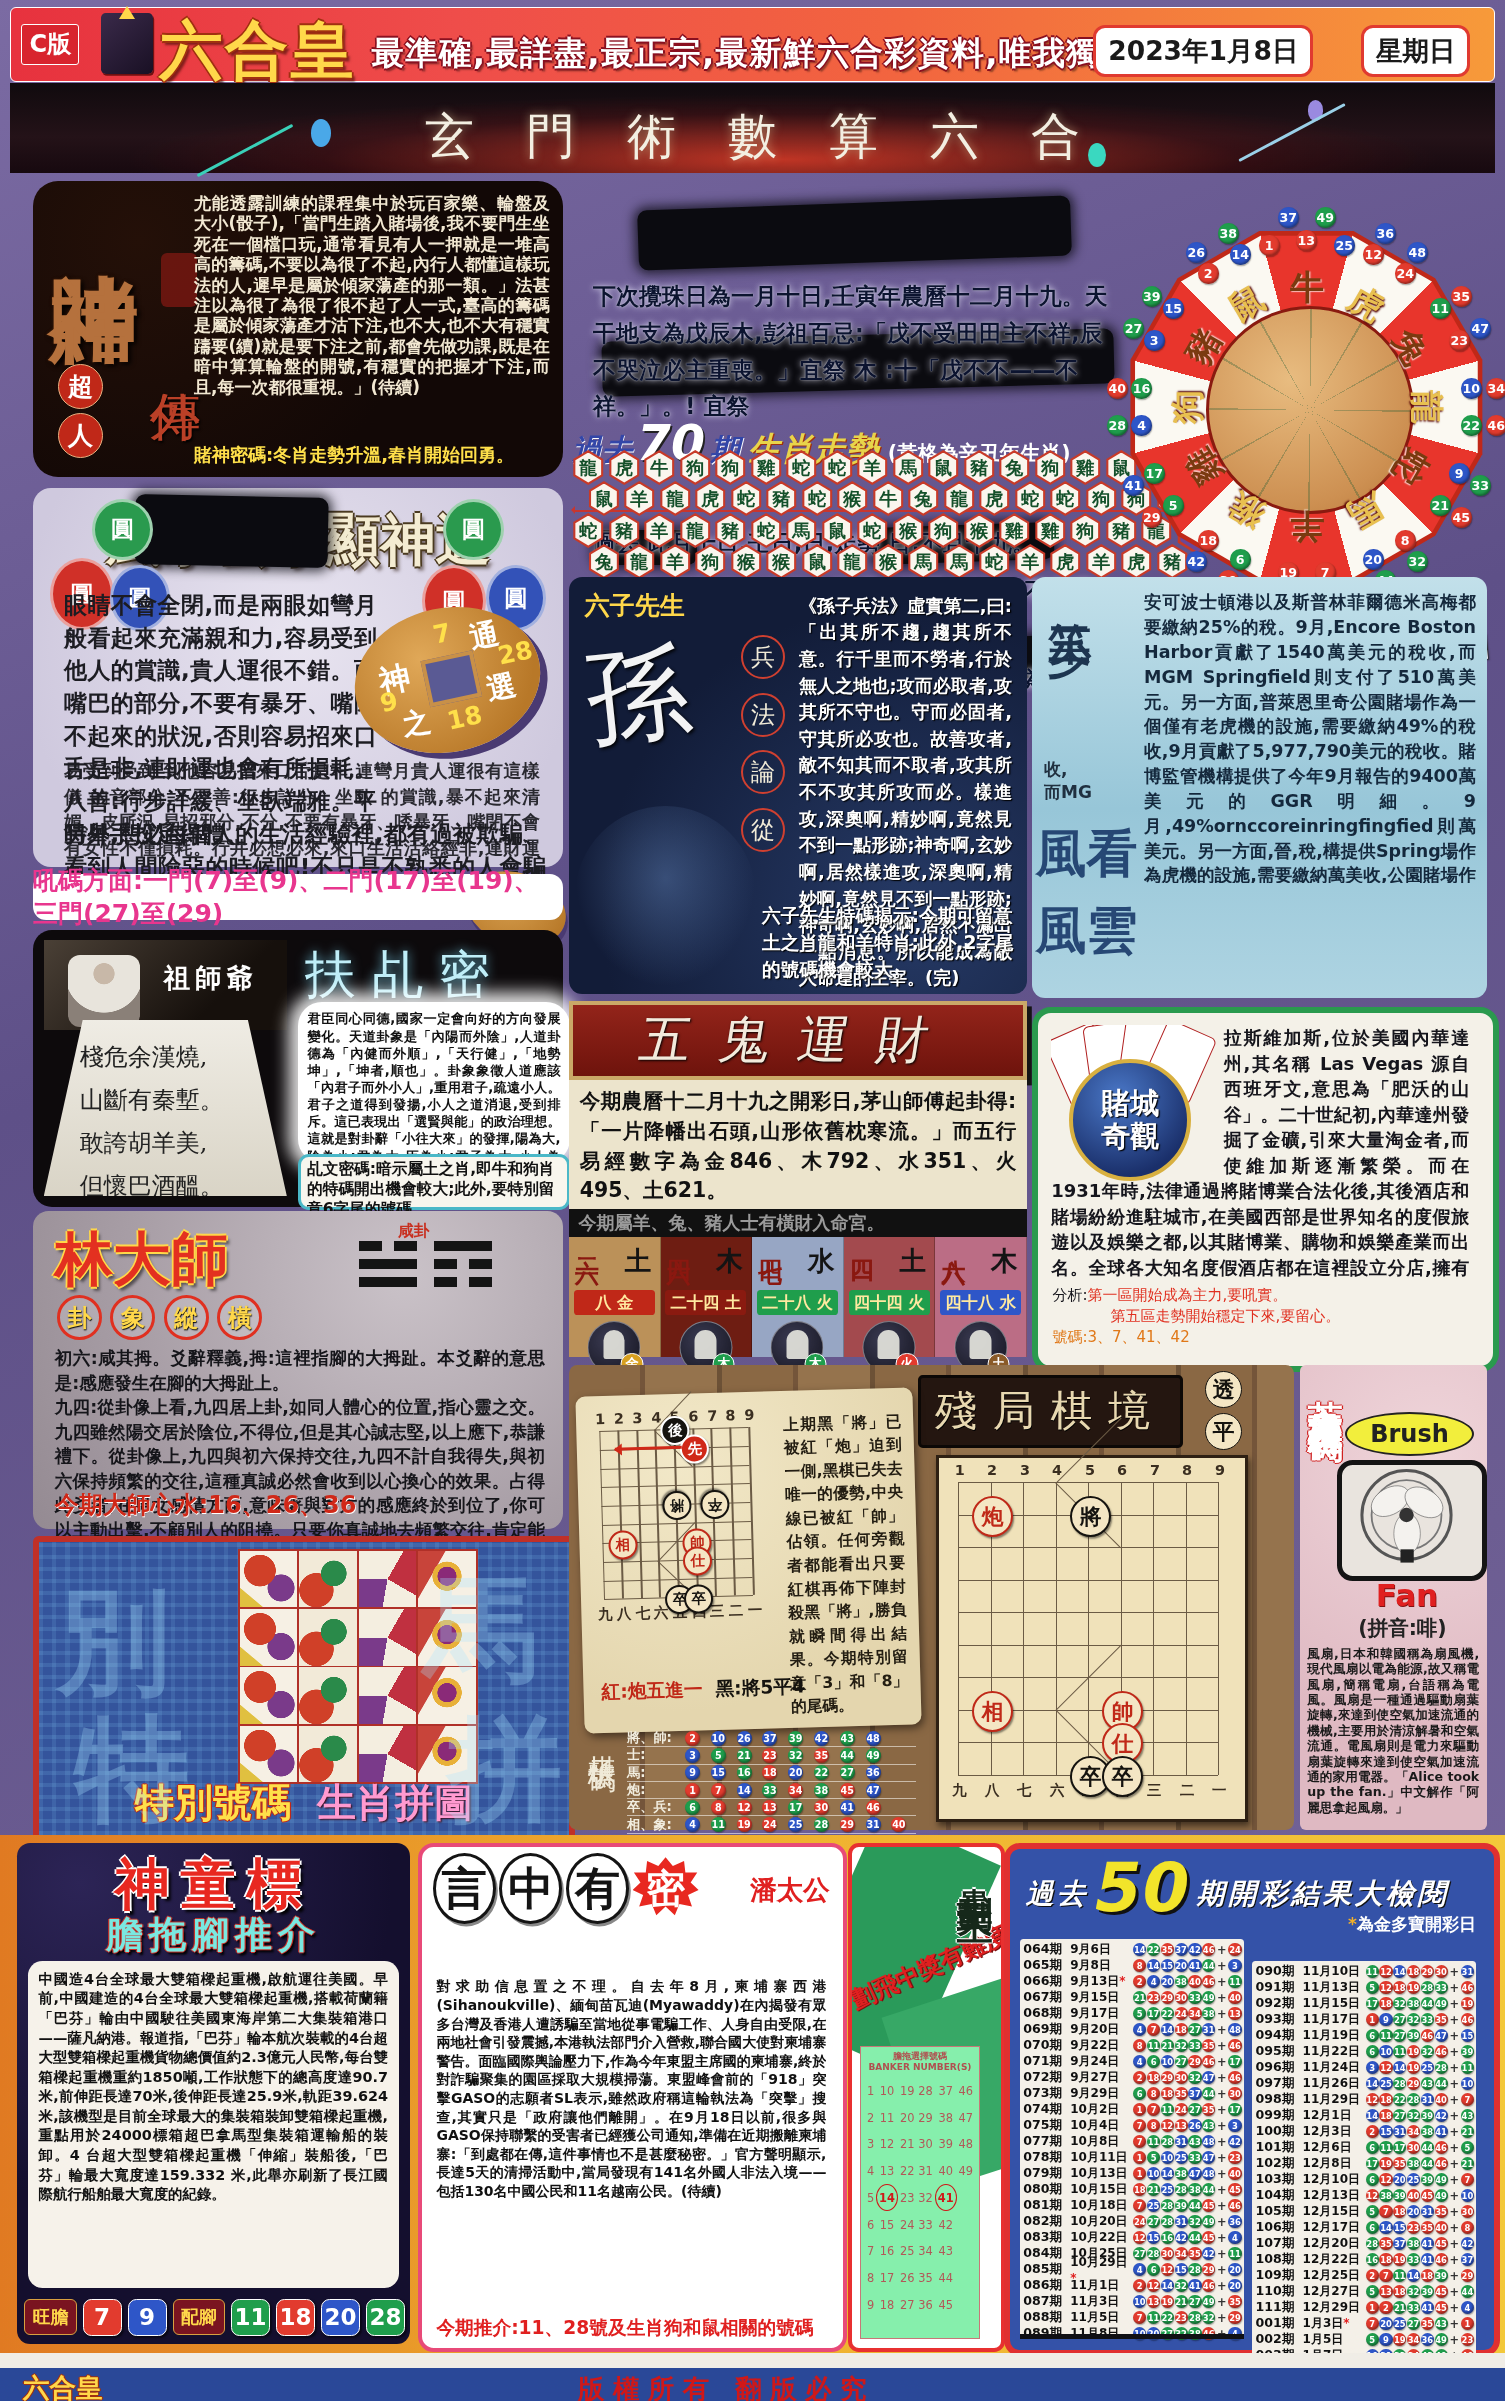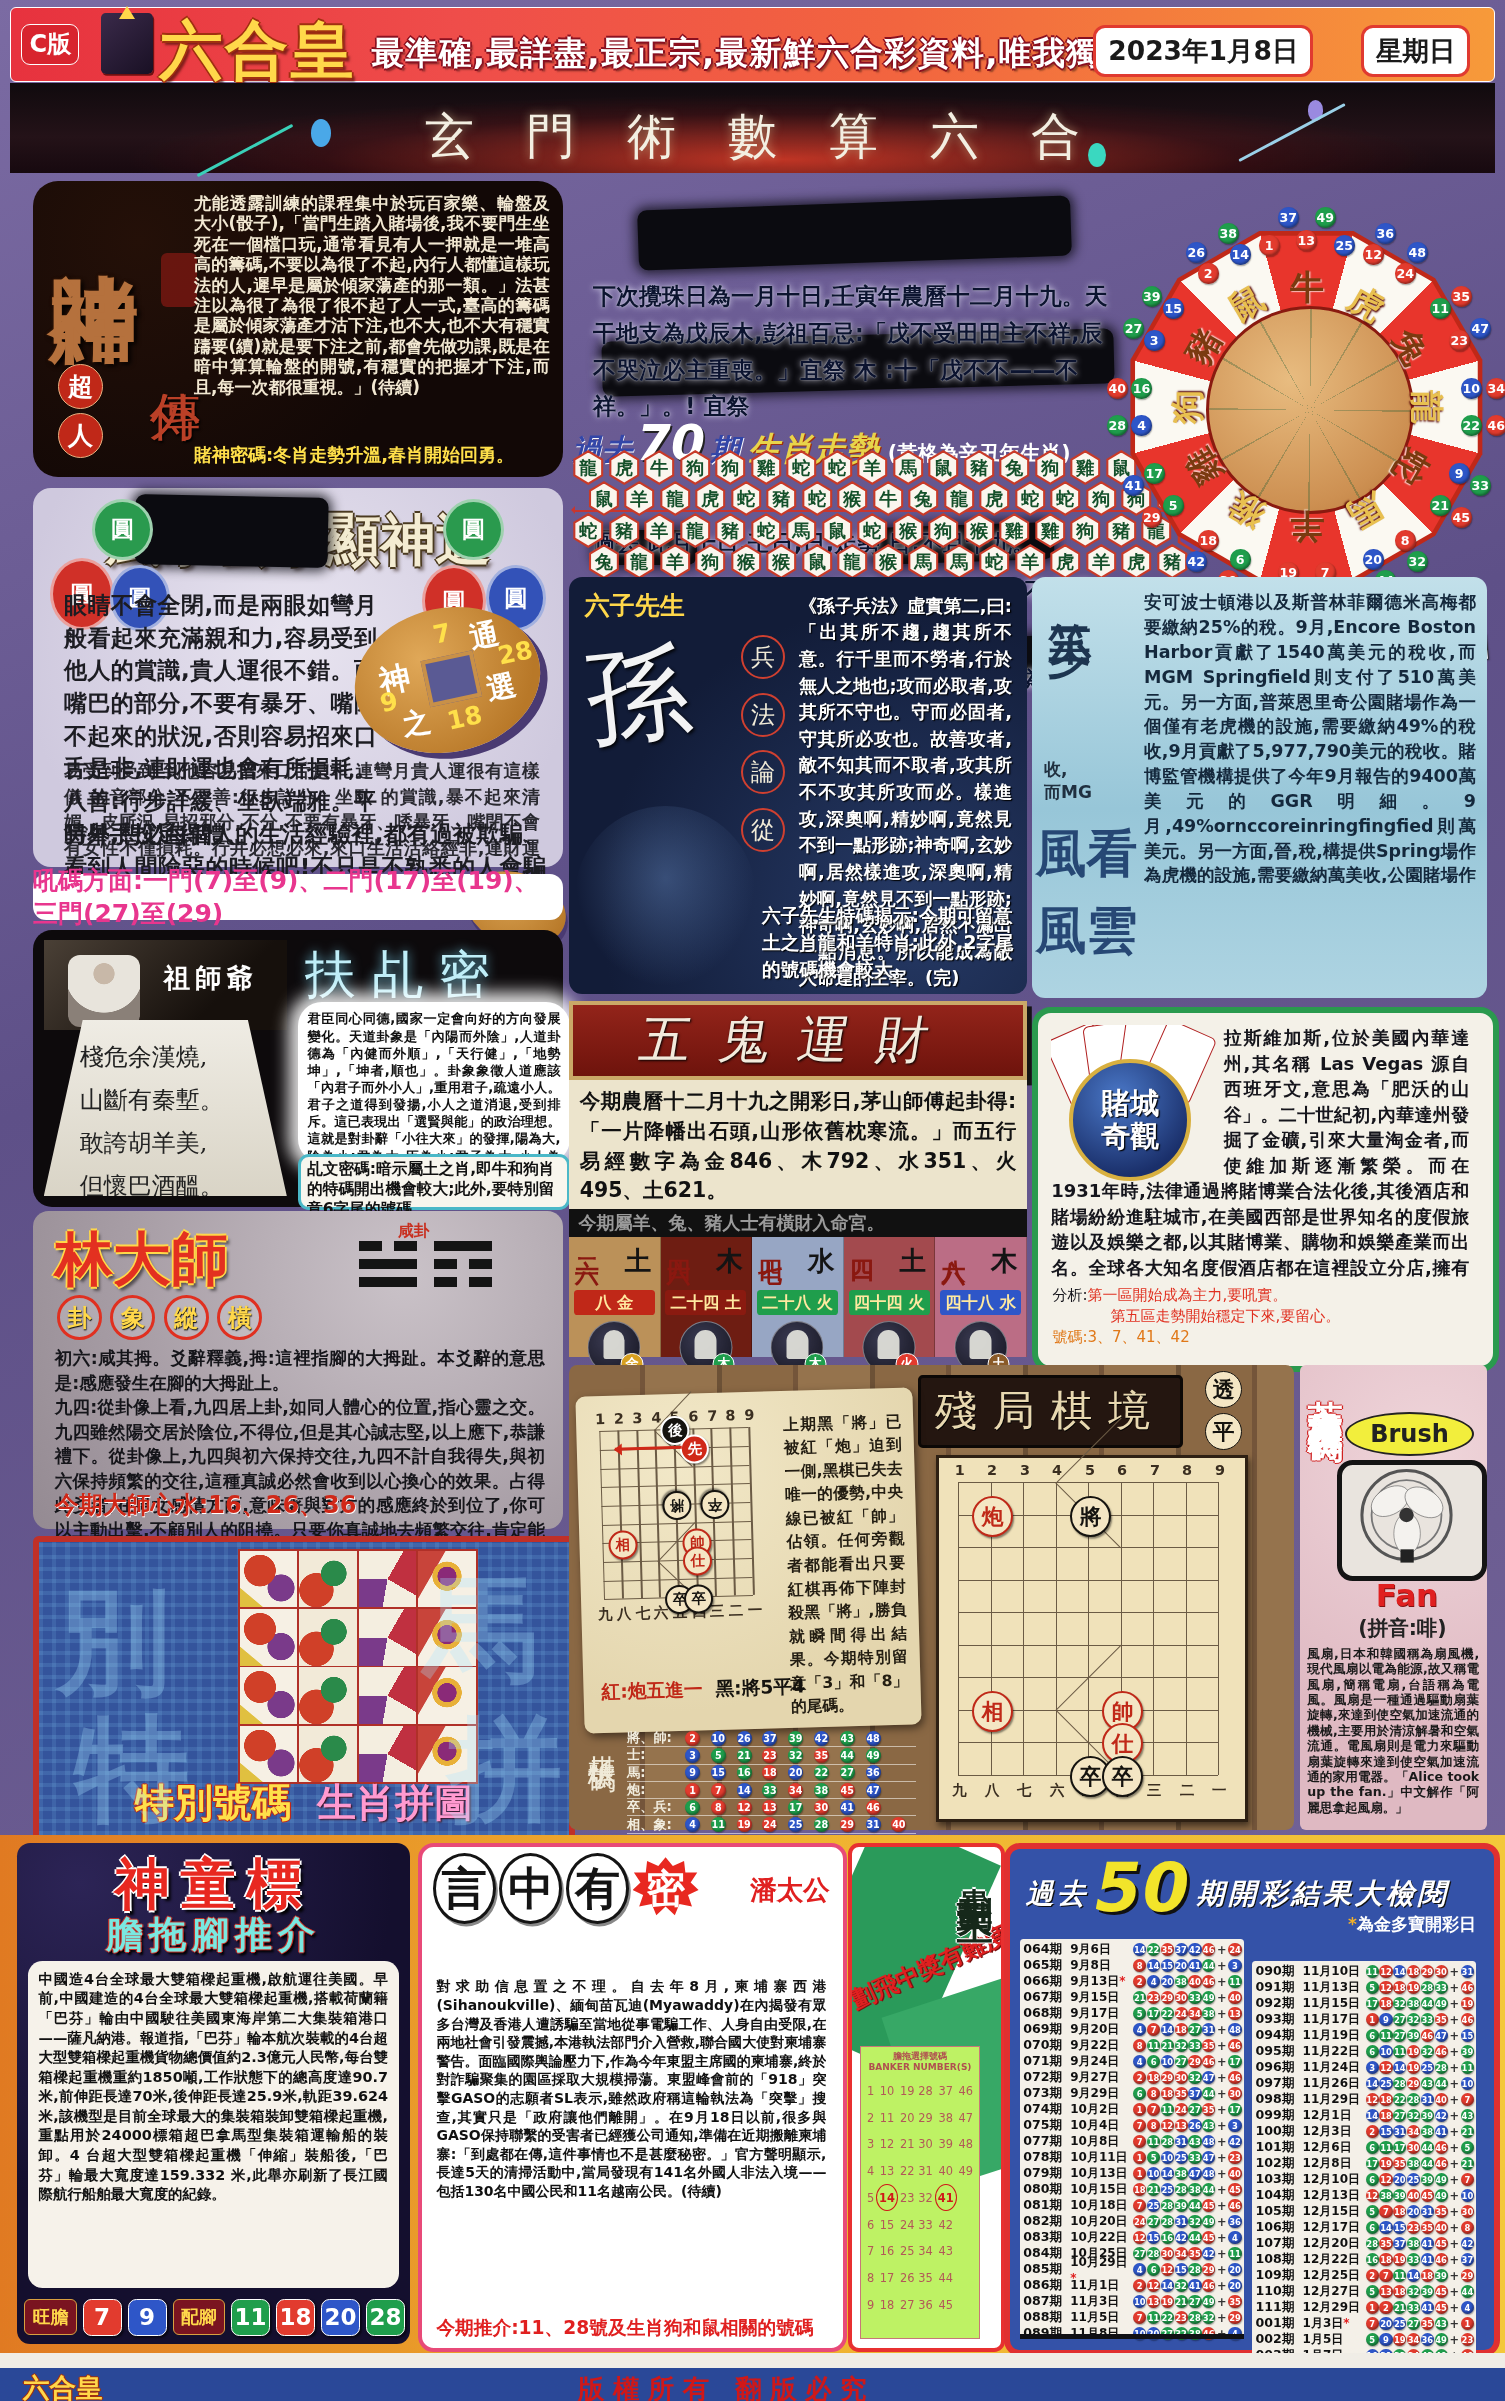--- a/index.html
+++ b/index.html
@@ -7,21 +7,21 @@
        background:linear-gradient(160deg,#7b6ba3,#5e5088 38%,#6c5d92 70%,#7b6ba3);
        font-family:"DejaVu Sans",sans-serif;}
   .sec{position:absolute;border-radius:15.7px}
   .redact{position:absolute;background:#0b0b10;border-radius:9.6px;box-shadow:0 0 10.8px 3.6px rgba(10,10,16,.75)}
   .ball{display:inline-flex;align-items:center;justify-content:center;border-radius:50%;
         color:#fff;font-weight:bold;box-shadow:inset -1.2px -1.8px 2.4px rgba(0,0,0,.35),0.6px 1.2px 1.2px rgba(0,0,0,.3);flex:none}
   
   .masthead{position:absolute;left:9.6px;top:7.2px;right:9.6px;height:73px;border-radius:6px;
     background:linear-gradient(90deg,#e7323e,#ef4d4a 30%,#f2653f 60%,#f79a3a);border:1.8px solid #fff}
   .edbadge{position:absolute;left:10.8px;top:15.7px;background:#d8242e;color:#fff;font-weight:bold;font-size:24px;
-    padding:3.6px 7.2px;border-radius:9px;border:1.8px solid #fff}
+    padding:3.6px 7.2px;border-radius:3px;border:1.8px solid #fff}
   .logobook{position:absolute;left:90px;top:4.8px;width:52px;height:61px;background:linear-gradient(140deg,#3a2a4a,#191024);
     border-radius:4.8px;box-shadow:1.2px 1.8px 0 #701010}
   .logobook:after{content:"";position:absolute;left:18px;top:-7.2px;border-left:8.4px solid transparent;border-right:8.4px solid transparent;border-bottom:13.2px solid #ffd84a}
   .logotext{position:absolute;left:149px;top:0px;font-size:63px;font-weight:bold;color:#ffd84a;
     text-shadow:1.8px 0 #a03010,-1.8px 0 #a03010,0 1.8px #a03010,0 -1.8px #a03010,3px 3.6px 2.4px rgba(60,10,0,.6);letter-spacing:2.4px}
   .tagline{position:absolute;left:361px;top:24px;font-size:32.5px;font-weight:bold;color:#fff;letter-spacing:1.2px;
     text-shadow:1.8px 0 #8a1020,-1.8px 0 #8a1020,0 1.8px #8a1020,0 -1.8px #8a1020,2.4px 3px 1.8px rgba(0,0,0,.4)}
   .datebadge{position:absolute;top:17px;background:#fff;border:3px solid #e03a30;border-radius:12px;
     font-size:26.5px;font-weight:bold;color:#1a1a1a;padding:4.8px 12px}
   
@@ -269,21 +269,21 @@
   .yan-text{position:absolute;left:14.4px;top:130px;width:390px;height:329px;font-size:14px;line-height:1.33;
      font-weight:bold;color:#111;text-align:justify;overflow:hidden}
   .yan-rec{position:absolute;left:14.4px;bottom:7.2px;font-size:18.7px;font-weight:bold;color:#e02020}
   #tick{position:absolute;left:848px;top:8.4px;width:149px;height:501px;background:#fff;border:4.8px solid #e83030;border-radius:10.8px;overflow:hidden}
   .tk-green1{position:absolute;left:-24px;top:-18px;width:132px;height:229px;background:#2a9a5a;transform:rotate(24deg)}
   .tk-green2{position:absolute;left:54px;top:144px;width:144px;height:181px;background:#37a866;transform:rotate(-18deg)}
   .tk-slant{position:absolute;left:-8.4px;top:102px;width:181px;transform:rotate(-24deg);font-size:24px;font-weight:bold;
      color:#e02020;text-shadow:1.2px 1.2px 0 #7a1010;text-align:center}
   .tk-vt{position:absolute;right:1.2px;top:10.8px;writing-mode:vertical-rl;font-size:36px;font-weight:bold;color:#16281a;
      text-shadow:1.2px 0 #fff,-1.2px 0 #fff,0 1.2px #fff,0 -1.2px #fff;letter-spacing:8.4px;font-family:"DejaVu Serif",serif}
-  .banker{position:absolute;left:8.4px;top:199px;width:110px;height:283px;background:#bef264;border:1.8px solid #c87878;padding:3.6px}
+  .banker{position:absolute;left:8.4px;top:199px;width:110px;height:283px;background:#86efac;border:1.8px solid #c87878;padding:3.6px}
   .bk-h{font-size:9px;color:#b05050;text-align:center;font-weight:bold;line-height:1.2}
   .bk-grid{margin-top:4.8px;display:grid;grid-auto-flow:column;grid-template-rows:repeat(9,1fr);height:241px}
   .bk-grid span{font-size:11.4px;color:#b25858;display:flex;align-items:center;justify-content:center}
   .bk-grid span.pick{color:#d01818;border:1.8px solid #d01818;border-radius:50%;font-weight:bold}
   #res50{position:absolute;left:1004px;top:8.4px;width:484px;height:501px;background:#3452a8;border:6px solid #e03030;border-radius:15.7px}
   .r5-head{position:absolute;left:15.7px;top:8.4px;display:flex;align-items:flex-start}
   .r5-head .w{font-size:28px;color:#fff;font-style:italic;font-weight:bold;margin-top:17px;letter-spacing:3.6px;text-shadow:1.2px 1.2px 0 #111}
   .r5-head .big{font-size:67px;color:#f2e42a;font-weight:bold;font-style:italic;line-height:.9;margin:0 6px;
      text-shadow:3px 3px 0 #111;letter-spacing:1.2px}
   .r5-note{position:absolute;right:18px;top:64px;font-size:17px;color:#fff;font-weight:bold}

